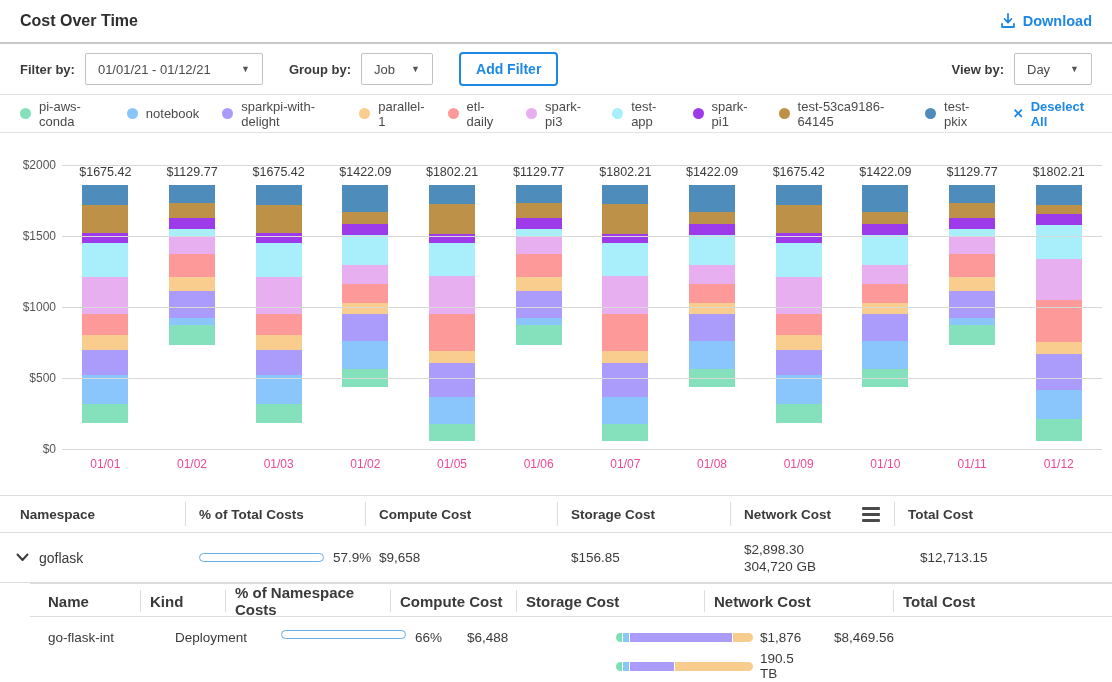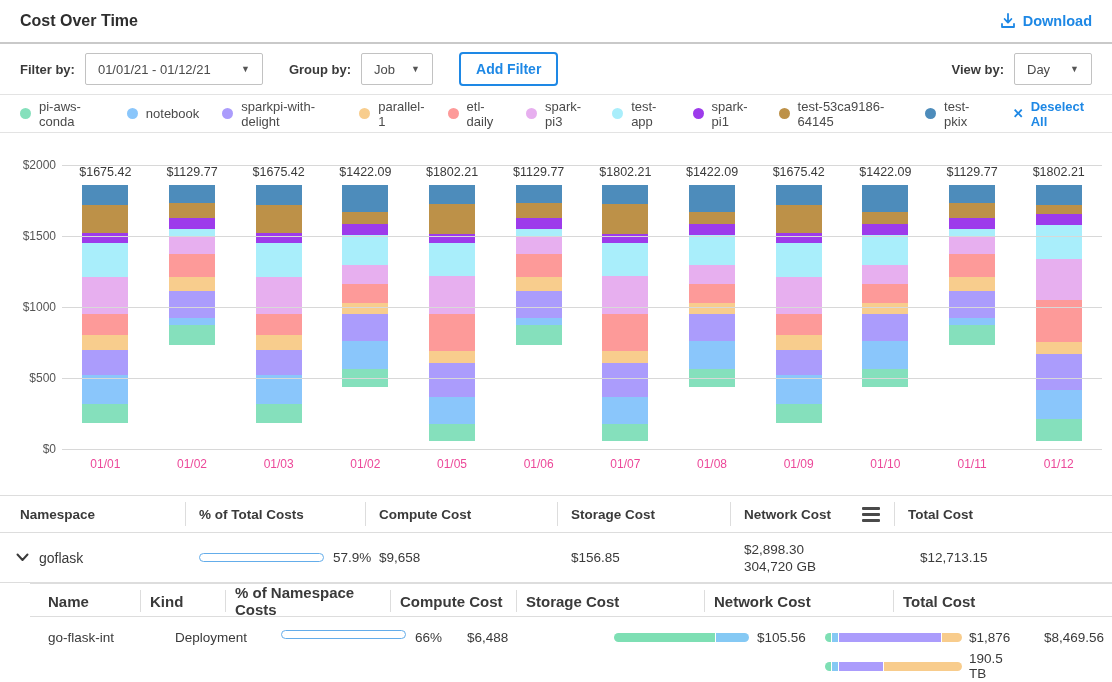--- a/index.html
+++ b/index.html
@@ -468,29 +468,20 @@
       </div>
 
       <div class="grid-nested row-nested">
         <div class="cell">go-flask-int</div>
         <div class="cell">Deployment</div>
         <div class="cell pct-cell">
           <span class="capsule"><span class="fill" style="width: 66%;"></span></span>
           <span>66%</span>
         </div>
         <div class="cell">$6,488</div>
-        <div class="cell">
-          <span class="inline-bar">
-            <span class="minibar" style="width:135px;">
-                <i style="background: rgb(126, 223, 180); width: 75%;"></i>
-                <i style="background: rgb(133, 201, 244); width: 25%;"></i>
-              </span>
-            <span>$105.56</span>
-          </span>
-        </div>
         <div class="cell" style="padding-left:16px;">
           <span class="netstack">
             <span class="net-line">
               <span class="minibar" style="width:137px;">
                   <i style="background: rgb(126, 223, 180); width: 4.5%;"></i>
                   <i style="background: rgb(133, 201, 244); width: 4.5%;"></i>
                   <i style="background: rgb(171, 156, 252); width: 76%;"></i>
                   <i style="background: rgb(248, 204, 140); width: 15%;"></i>
                 </span>
               <span>$1,876</span>

